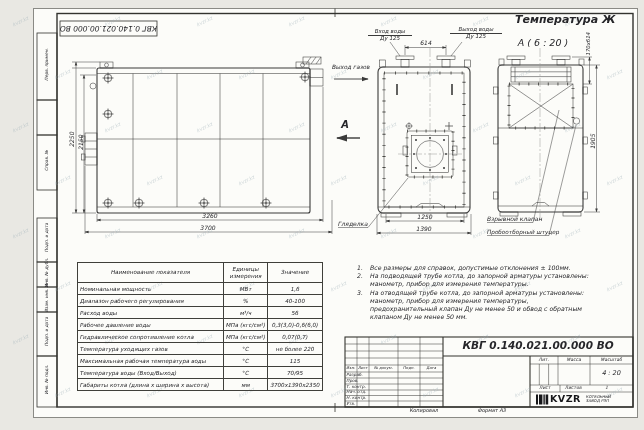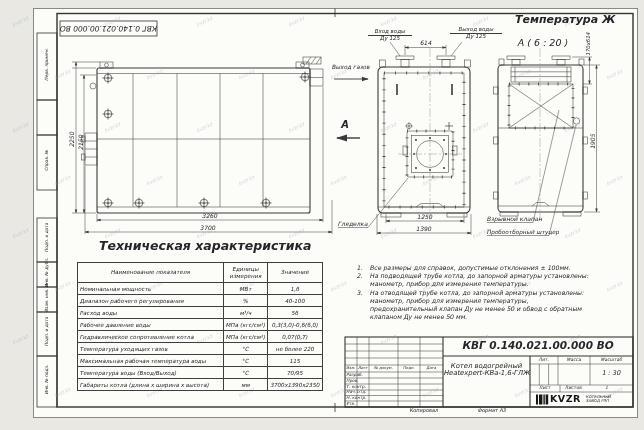--- a/index.html
+++ b/index.html
@@ -295,21 +295,20 @@
   <div class="lbl c" style="left:188px;top:213px;width:44px;font-size:6px;">3260</div>
   <div class="lbl c" style="left:186px;top:225px;width:44px;font-size:6px;">3700</div>
   <div class="lbl c" style="left:336px;top:220.5px;width:34px;font-size:6px;">Гляделка</div>
   <div class="lbl c" style="left:408px;top:214px;width:34px;font-size:6px;">1250</div>
   <div class="lbl c" style="left:407px;top:226px;width:34px;font-size:6px;">1390</div>
   <div class="lbl" style="left:487px;top:215.5px;font-size:6px;">Взрывной клапан</div>
   <div class="lbl" style="left:487px;top:228.5px;font-size:5.7px;">Пробоотборный штуцер</div>
   <div class="lbl c rot" style="left:569px;top:41px;width:40px;font-size:5.3px;">170х614</div>
   <div class="lbl c rot" style="left:573px;top:138px;width:40px;font-size:6px;">1905</div>
 
-  <div class="lbl c b" style="left:99px;top:239px;width:190px;font-size:12.5px;">Техническая характеристика</div>
 
   <table id="ttable">
     <colgroup>
         <col style="width:146px">
         <col style="width:37px">
         <col style="width:53px">
       </colgroup>
     <tbody>
         <tr>
       <th>Наименование показателя</th>
@@ -373,39 +372,35 @@
       <span class="n">2.</span>
       <span class="t">На подводящей трубе котла, до запорной арматуры установлены: манометр, прибор для измерения температуры.</span>
     </div>
     <div class="note">
       <span class="n">3.</span>
       <span class="t">На отводящей трубе котла, до запорной арматуры установлены: манометр, прибор для измерения температуры, предохранительный клапан Ду не менее 50 и обвод с обратным клапаном Ду не менее 50 мм.</span>
     </div>
   </div>
 
   <div class="lbl c b" style="left:448px;top:340px;width:180px;font-size:10.5px;">КВГ 0.140.021.00.000 ВО</div>
-  <div class="lbl c stack" style="left:444px;top:363px;width:85px;font-size:6.8px;">
-    <span>Котел водогрейный</span>
-      <span>Heatexpert-КВа-1,6-ГЛЖ</span>
-  </div>
   <div class="lbl c" style="left:345px;top:366px;width:12px;font-size:3.8px;">Изм.</div>
   <div class="lbl c" style="left:357px;top:366px;width:12px;font-size:3.8px;">Лист</div>
   <div class="lbl c" style="left:369px;top:366px;width:29px;font-size:3.8px;">№ докум.</div>
   <div class="lbl c" style="left:398px;top:366px;width:22px;font-size:3.8px;">Подп.</div>
   <div class="lbl c" style="left:420px;top:366px;width:23px;font-size:3.8px;">Дата</div>
   <div class="lbl" style="left:346.5px;top:372.6px;font-size:4.2px;">Разраб.</div>
   <div class="lbl" style="left:346.5px;top:378.6px;font-size:4.2px;">Пров.</div>
   <div class="lbl" style="left:346.5px;top:384.6px;font-size:4.2px;">Т. контр.</div>
   <div class="lbl" style="left:346.5px;top:390.4px;font-size:4.2px;">Нач. отд.</div>
   <div class="lbl" style="left:346.5px;top:396px;font-size:4.2px;">Н. контр.</div>
   <div class="lbl" style="left:346.5px;top:401.6px;font-size:4.2px;">Утв.</div>
   <div class="lbl c" style="left:530px;top:357.5px;width:28px;font-size:4.5px;">Лит.</div>
   <div class="lbl c" style="left:558px;top:357.5px;width:32px;font-size:4.5px;">Масса</div>
   <div class="lbl c" style="left:590px;top:357.5px;width:43px;font-size:4.5px;">Масштаб</div>
-  <div class="lbl c" style="left:590px;top:370px;width:43px;font-size:6.5px;">1 : 30</div>
+  <div class="lbl c" style="left:590px;top:370px;width:43px;font-size:6.5px;">4 : 20</div>
   <div class="lbl c" style="left:530px;top:386px;width:30px;font-size:4.5px;">Лист</div>
   <div class="lbl" style="left:565px;top:386px;font-size:4.5px;">Листов</div>
   <div class="lbl c" style="left:602px;top:386px;width:10px;font-size:4.5px;">1</div>
   <div class="lbl" style="left:550px;top:394px;font-size:9.5px;font-weight:700;font-style:normal;letter-spacing:.5px;color:#17171a;">KVZR</div>
   <div class="lbl stack" style="left:586px;top:395px;font-size:3.9px;">
     <span>КОТЕЛЬНЫЙ</span>
       <span>ЗАВОД РЭП</span>
   </div>
   <div class="lbl c" style="left:399px;top:407.5px;width:50px;font-size:5px;">Копировал</div>
   <div class="lbl c" style="left:467px;top:407.5px;width:50px;font-size:5px;">Формат А3</div>

